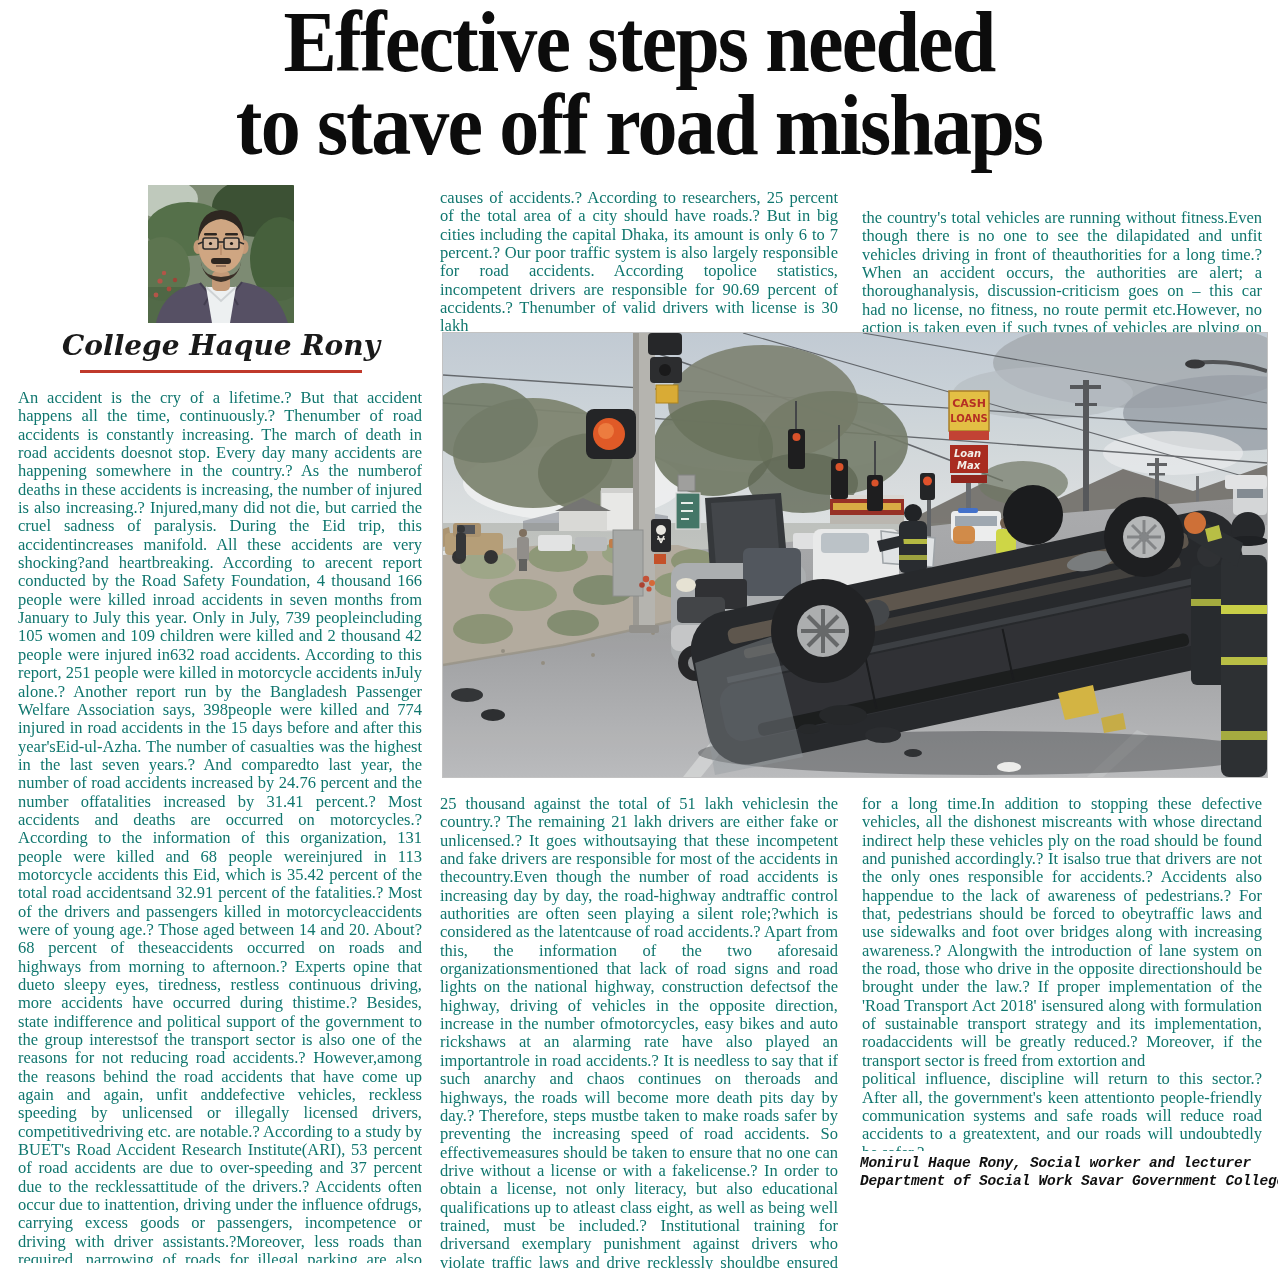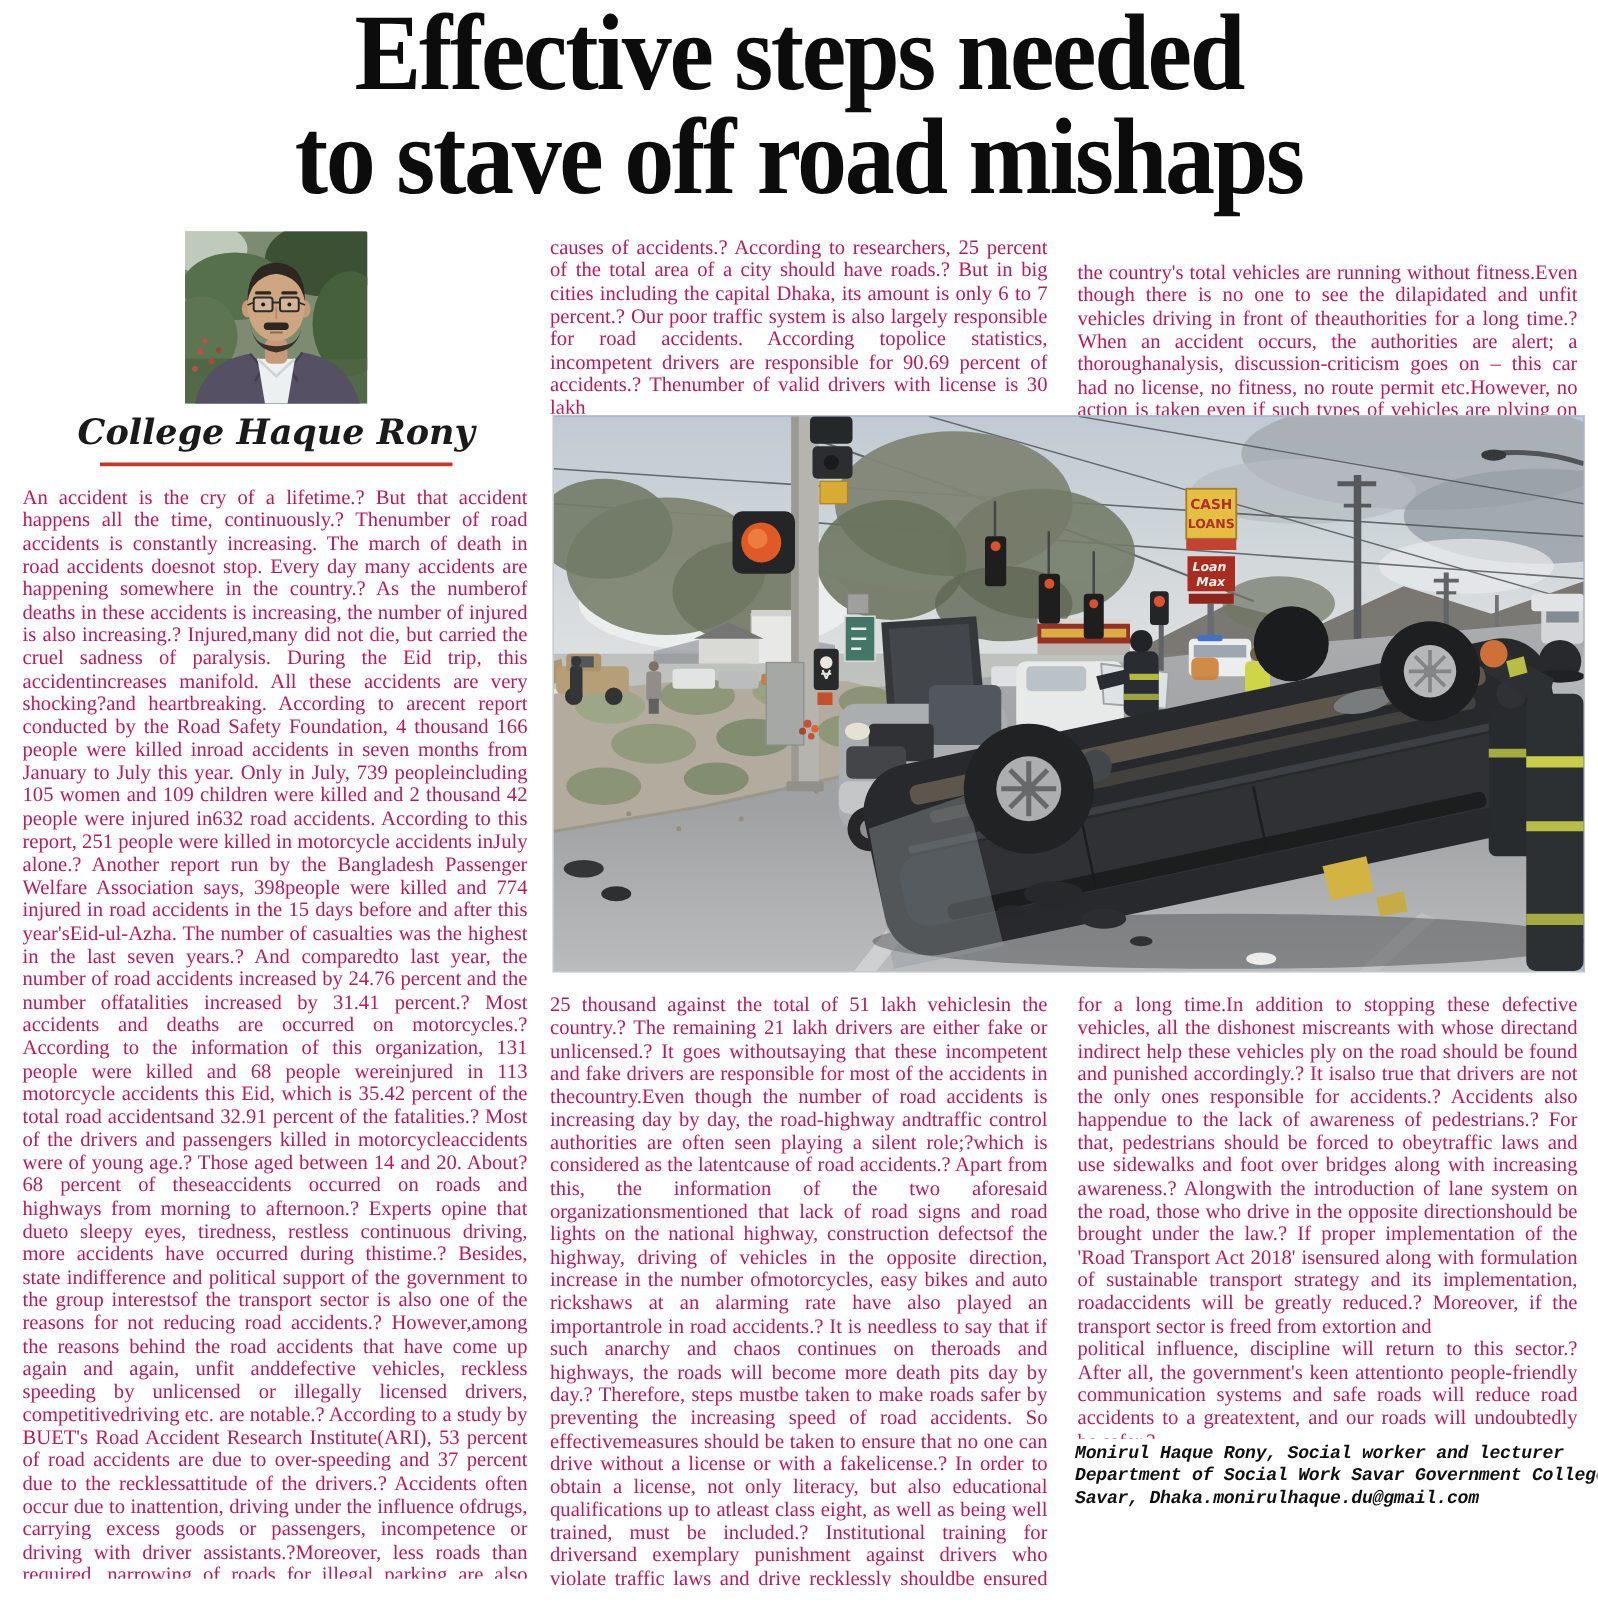--- a/index.html
+++ b/index.html
@@ -5,21 +5,21 @@
   html,body{margin:0;padding:0;background:#ffffff;width:1278px;height:1285px;overflow:hidden;}
   #page{position:relative;width:1278px;height:1285px;background:#ffffff;font-family:"Liberation Serif",serif;color:#1c1c1c;}
   .headline{position:absolute;left:0;top:0;width:1278px;margin:0;text-align:center;
     font-family:"Liberation Serif",serif;font-weight:bold;font-size:87px;line-height:83px;
     color:#0c0c0c;letter-spacing:-2px;transform:scaleX(0.92);transform-origin:50% 0;}
   .portrait{position:absolute;left:148px;top:185px;width:146px;height:138px;overflow:hidden;}
   .byline{position:absolute;left:30px;top:329px;width:382px;text-align:center;
     font-family:"DejaVu Serif",serif;font-style:italic;font-weight:bold;font-size:28px;color:#1a1a1a;}
   .byline-rule{position:absolute;left:80px;top:370px;width:282px;height:3px;background:#c0392b;}
   .col{position:absolute;font-family:"Liberation Serif",serif;font-size:16.5px;line-height:18.35px;
-    text-align:justify;color:#be185d;overflow:hidden;hyphens:auto;-webkit-hyphens:auto;overflow-wrap:break-word;}
+    text-align:justify;color:#0f766e;overflow:hidden;hyphens:auto;-webkit-hyphens:auto;overflow-wrap:break-word;}
   .col p{margin:0;}
   .col-left{left:18px;top:389px;width:404px;height:874px;}
   .col-midtop{left:440px;top:189px;width:398px;height:142px;}
   .col-righttop{left:862px;top:189px;width:400px;height:142px;margin-top:20px;}
   .col-midbot{left:440px;top:795px;width:398px;height:474px;}
   .col-rightbot{left:862px;top:795px;width:400px;height:356px;}
   .photo{position:absolute;left:443px;top:333px;width:824px;height:444px;background:#3b82f6;outline:1px solid #c2c2c2;}
   .bio{position:absolute;left:860px;top:1155px;width:418px;font-family:Liberation Mono, monospace;
     font-style:italic;font-weight:bold;font-size:14.5px;line-height:17.8px;color:#101010;
     white-space:nowrap;letter-spacing:-0.2px;}
@@ -360,16 +360,15 @@
 
   <div class="col col-midbot">25 thousand against the total of 51 lakh vehiclesin the country.?  The remaining 21 lakh drivers are either fake or unlicensed.?  It goes withoutsaying that these incompetent and fake drivers are responsible for most of the accidents in thecountry.Even though the number of road accidents is increasing day by day,  the road-highway andtraffic control authorities are often seen playing a silent role;?which is considered as the latentcause of road accidents.?  Apart from this, the information of the two aforesaid organizationsmentioned that lack of road signs and road lights on the national highway, construction defectsof the highway, driving of vehicles in the opposite direction, increase in the number ofmotorcycles, easy bikes and auto rickshaws at an alarming rate have also played an importantrole in road accidents.?  It is needless to say that if such anarchy and chaos continues on theroads and highways, the roads will become more death pits day by day.? Therefore, steps mustbe taken to make roads safer by preventing the increasing speed of road accidents. So effectivemeasures should be taken to ensure that no one can drive without a license or with a fakelicense.? In order to obtain a license, not only literacy, but also educational qualifications up to atleast class eight, as well as being well trained, must be included.? Institutional training for driversand exemplary punishment against drivers who violate traffic laws and drive recklessly shouldbe ensured strictly. About 10 percent of</div>
   <div class="col col-rightbot">
     <p>for a long time.In addition to stopping these defective vehicles, all the dishonest miscreants with whose directand indirect help these vehicles ply on the road should be found and punished accordingly.? It isalso true that drivers are not the only ones responsible for accidents.? Accidents also happendue to the lack of awareness of pedestrians.?  For that, pedestrians should be forced to obeytraffic laws and use sidewalks and foot over bridges along with increasing awareness.?  Alongwith the introduction of lane system on the road, those who drive in the  opposite directionshould be brought under the law.? If proper implementation of the 'Road Transport Act 2018' isensured along with formulation of sustainable transport strategy and its implementation, roadaccidents will be greatly reduced.? Moreover, if the transport sector is freed from extortion and</p>
     <p>political influence, discipline will return to this sector.? After all, the government's keen attentionto people-friendly communication systems and safe roads will reduce road accidents to a greatextent, and our roads will undoubtedly be safer.?</p>
   </div>
 
   <div class="bio">
     <div>Monirul Haque Rony, Social worker and lecturer</div>
     <div>Department of Social Work Savar Government College,</div>
-    <div>Savar, Dhaka.monirulhaque.du@gmail.com</div>
   </div>
 
 </div>
 
 </body></html>

